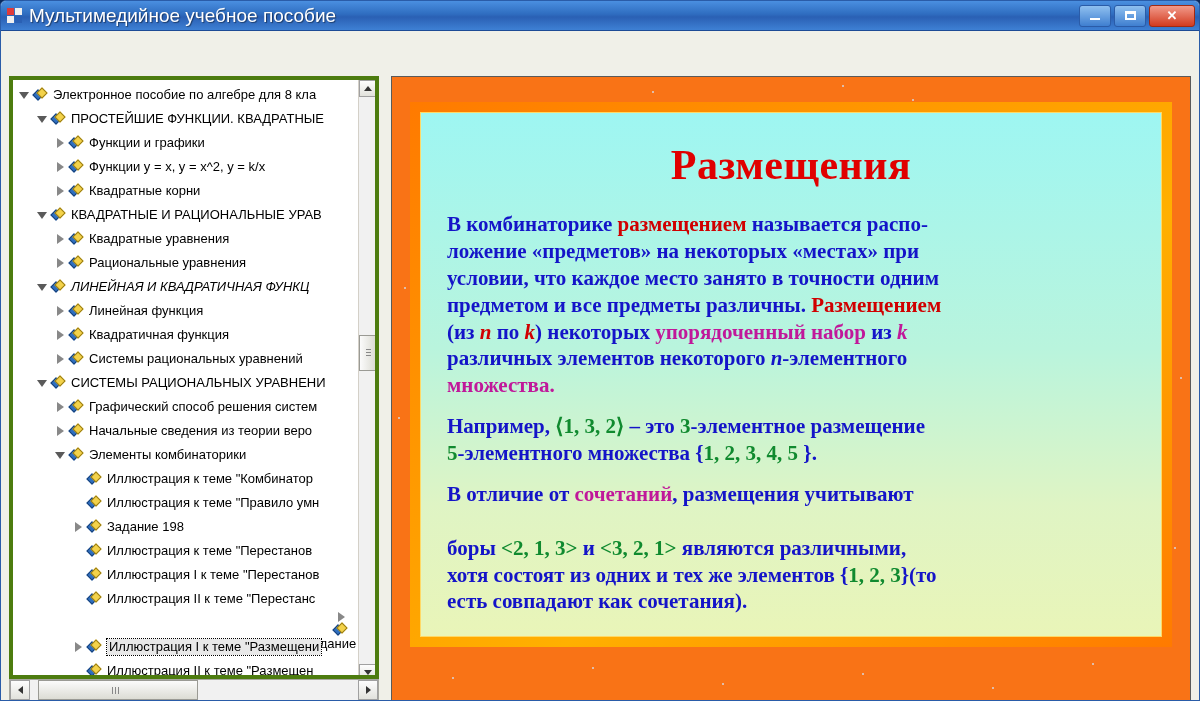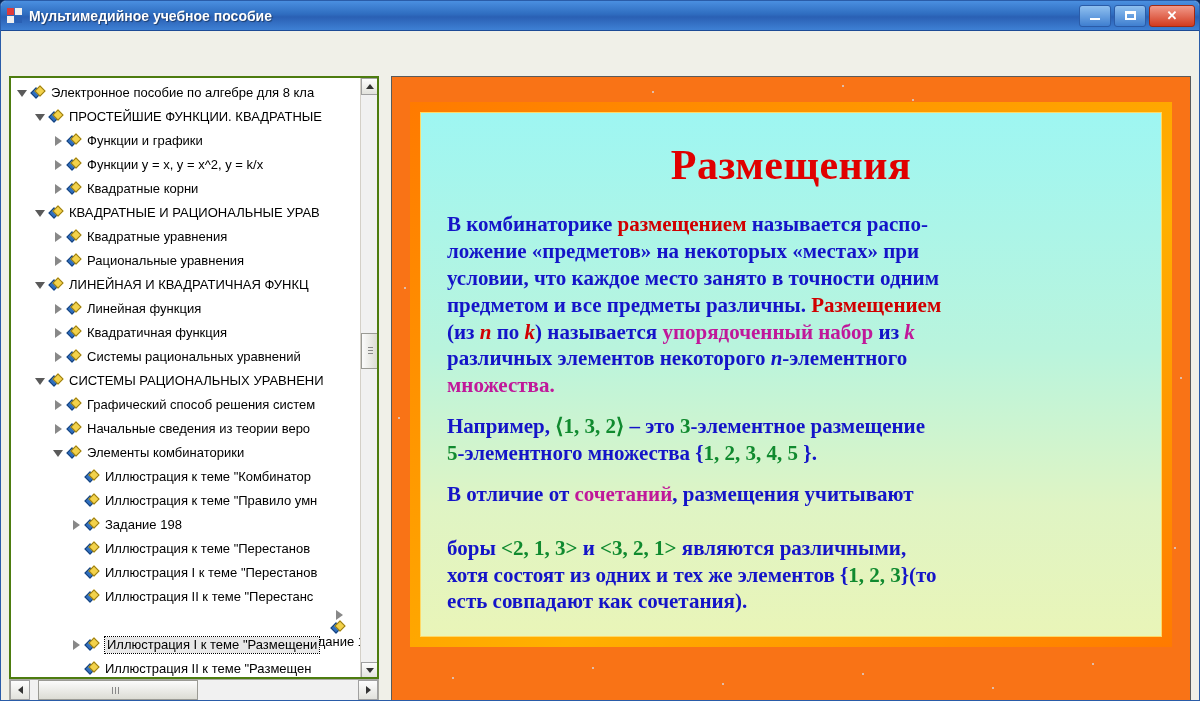--- a/index.html
+++ b/index.html
@@ -45,22 +45,22 @@
   .title-icon .q {
     position: absolute; width: 7px; height: 7px;
   }
   .title-icon .q1 { left: 0; top: 0; background: #e03a3a; }
   .title-icon .q2 { left: 8px; top: 0; background: #f0f0f0; }
   .title-icon .q3 { left: 0; top: 8px; background: #f0f0f0; }
   .title-icon .q4 { left: 8px; top: 8px; background: #2a60b4; }
 
   .title-text {
     color: #ffffff;
-    font-size: 14px;
-    font-weight: bold;
+    font-size: 19px;
+    font-weight: normal;
     text-shadow: 1px 1px 1px rgba(0,0,0,0.45);
     white-space: nowrap;
     flex: 1 1 auto;
   }
   .win-buttons { display: flex; gap: 3px; align-items: center; }
   .win-btn {
     width: 30px; height: 20px;
     border: 1px solid #2b5ca8;
     border-radius: 3px;
     background: linear-gradient(to bottom, #8fc0f0, #3f7fd0);
@@ -103,21 +103,21 @@
     background: #f0f0e8;
   }
 
   
   .tree-pane {
     position: absolute;
     left: 8px; top: 18px;
     width: 370px;
     height: 603px;
     background: #ffffff;
-    border: 2px solid #4d7c0f;
+    border: 4px solid #4d7c0f;
     box-sizing: border-box;
     overflow: hidden;
   }
   .tree-scroll {
     position: absolute;
     left: 0; top: 0;
     width: 352px;
     height: 601px;
     overflow: hidden;
   }
@@ -407,21 +407,21 @@
             <div class="tree-row" style="padding-left: 42px;">
               <span class="expander">
                 <i class="tri closed"></i>
               </span>
               <span class="node-icon">
                 <i class="d1"></i>
                 <i class="d2"></i>
               </span>
               <span class="tree-label">Рациональные уравнения</span>
             </div>
-            <div class="tree-row" style="padding-left: 24px;">
+            <div class="tree-row" style="padding-left: 24px; font-style: italic;">
               <span class="expander">
                 <i class="tri open"></i>
               </span>
               <span class="node-icon">
                 <i class="d1"></i>
                 <i class="d2"></i>
               </span>
               <span class="tree-label">ЛИНЕЙНАЯ И КВАДРАТИЧНАЯ ФУНКЦ</span>
             </div>
             <div class="tree-row" style="padding-left: 42px;">
@@ -628,21 +628,21 @@
       <div class="slide-card">
         <div class="slide-inner">
 
           <div class="slide-title">Размещения</div>
 
           <div class="para">
             <span>В комбинаторике </span><span class="red">размещением</span><span> называется распо-</span><br>
             <span>ложение «предметов» на некоторых «местах» при</span><br>
             <span>условии, что каждое место занято в точности одним</span><br>
             <span>предметом и все предметы различны. </span><span class="red">Размещением</span><br>
-            <span>(из </span><span class="red ital">n</span><span> по </span><span class="red ital">k</span><span>) называется </span><span class="magenta">упорядоченный набор</span><span> из </span><span class="magenta ital">k</span><br>
+            <span>(из </span><span class="red ital">n</span><span> по </span><span class="red ital">k</span><span>) некоторых </span><span class="magenta">упорядоченный набор</span><span> из </span><span class="magenta ital">k</span><br>
             <span>различных элементов некоторого </span><span class="ital">n</span><span>-элементного</span><br>
             <span class="magenta">множества.</span>
           </div>
 
           <div class="para p2">
             <span>Например, </span><span class="green">⟨1, 3, 2⟩</span><span> – это </span><span class="green">3</span><span>-элементное размещение</span><br>
             <span class="green">5</span><span>-элементного множества {</span><span class="green">1, 2, 3, 4, 5</span><span>   }.</span>
           </div>
 
           <div class="para p2">

